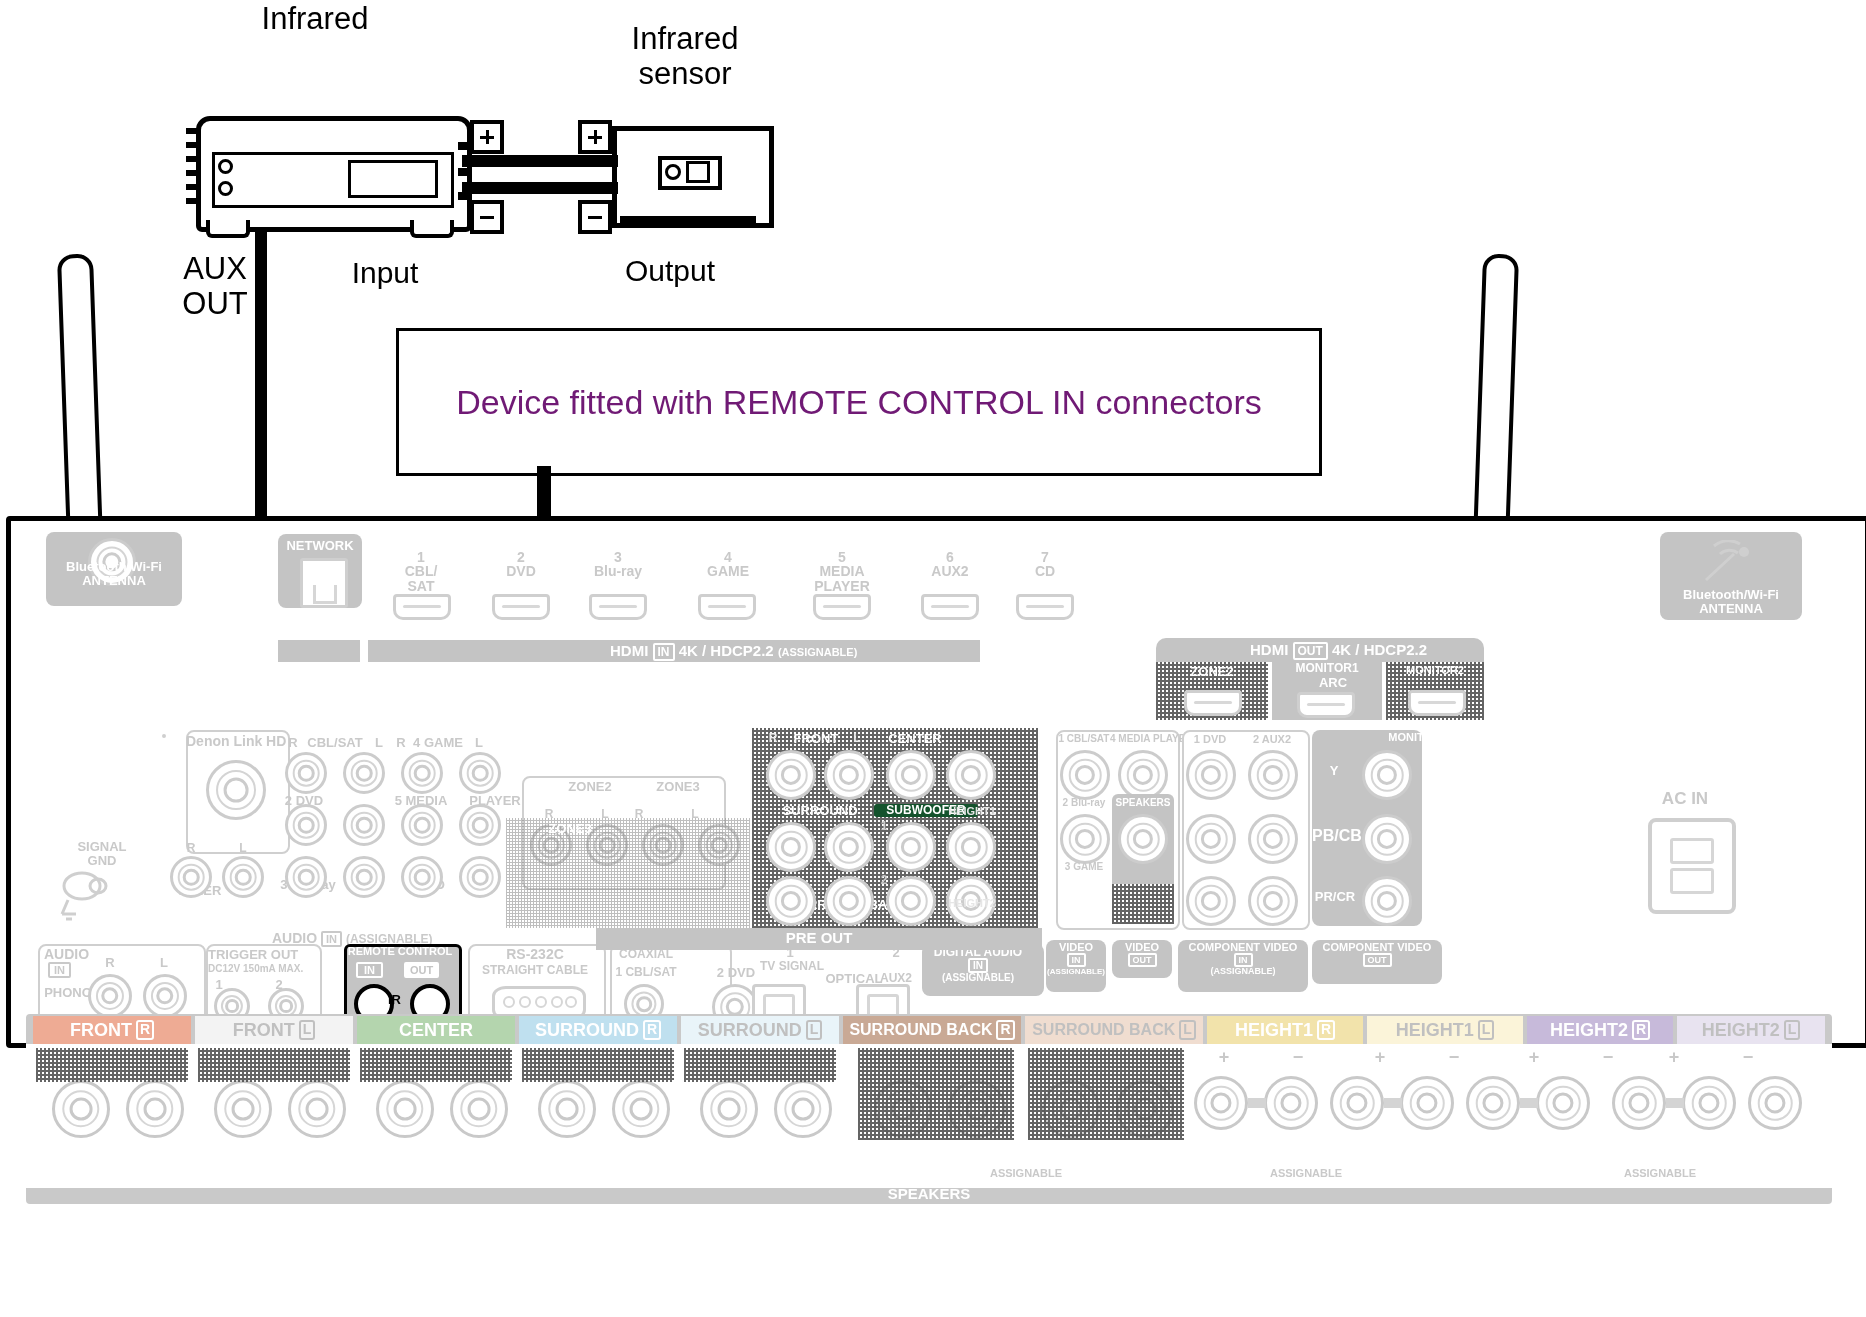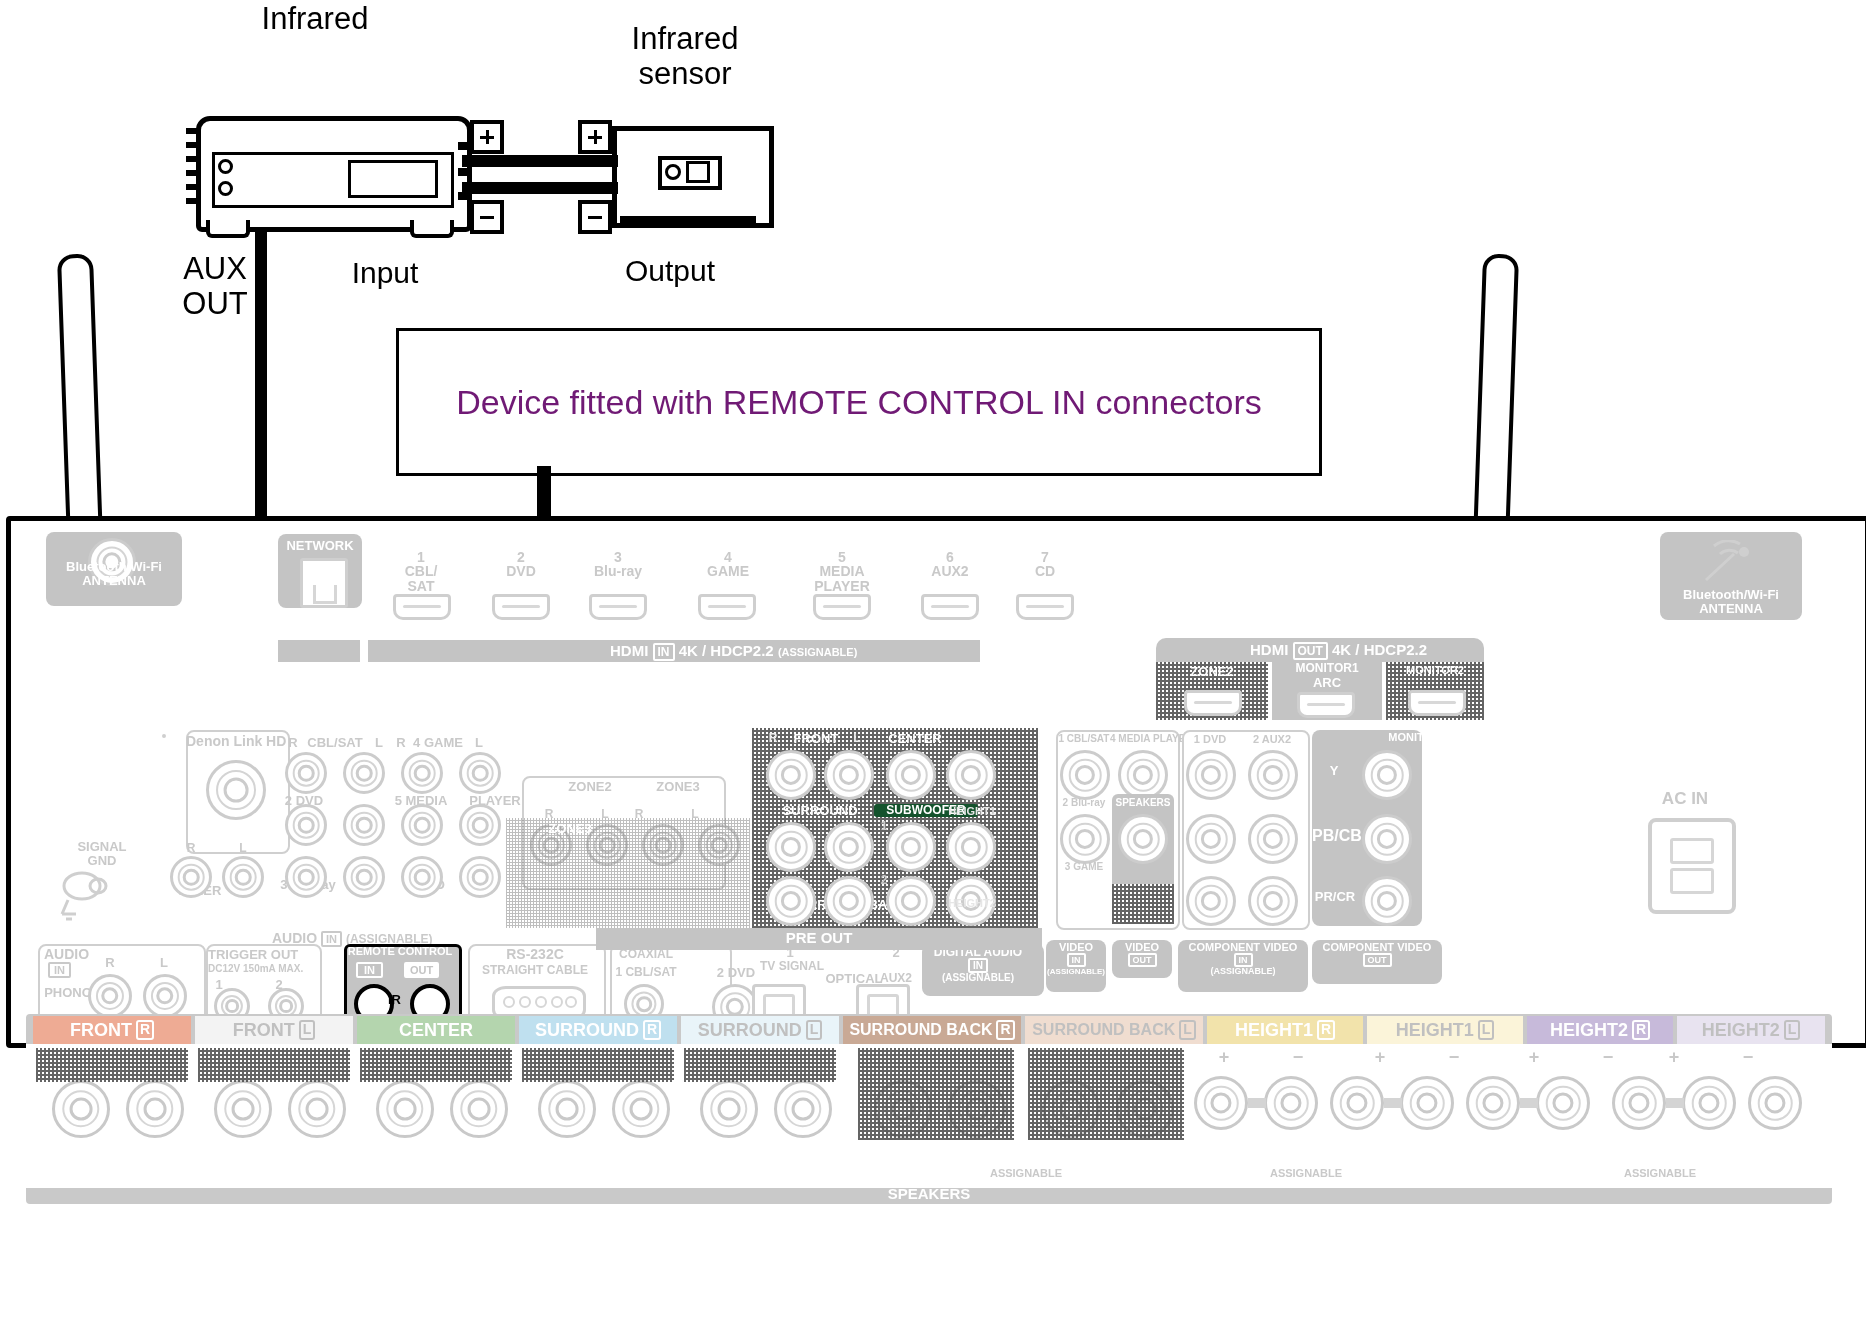--- a/index.html
+++ b/index.html
@@ -246,21 +246,21 @@
   <span style="border:2px solid #fff;border-radius:2px;padding:0 3px;font-size:12px;">OUT</span>
   <span>4K / HDCP2.2</span>
 </div>
 
 <div class="hatch" style="left:1156px;top:662px;width:112px;height:58px;"></div>
 <div class="lblw" style="left:1156px;top:665px;width:112px;font-size:13px;">ZONE2</div>
 <div class="hdmi" style="left:1184px;top:690px;width:58px;height:26px;"></div>
 
 <div class="grpf" style="left:1272px;top:662px;width:110px;height:58px;border-radius:0;"></div>
 <div class="lblw" style="left:1272px;top:662px;width:110px;font-size:12px;">MONITOR1</div>
-<div class="lblw" style="left:1272px;top:676px;width:110px;font-size:13px;">ARC</div>
+<div class="lblw" style="left:1272px;top:676px;width:110px;font-size:13px;padding-left:6px;">ARC</div>
 <div class="hdmi" style="left:1297px;top:692px;width:58px;height:26px;"></div>
 
 <div class="hatch" style="left:1386px;top:662px;width:98px;height:58px;"></div>
 <div class="lblw" style="left:1386px;top:665px;width:98px;font-size:11px;">MONITOR2</div>
 <div class="hdmi" style="left:1408px;top:690px;width:58px;height:26px;"></div>
 
 <div class="grp" style="left:186px;top:730px;width:100px;height:120px;"></div>
 <div class="lbl" style="left:186px;top:734px;width:100px;font-size:14px;">Denon Link HD</div>
 <div class="rca" style="left:206px;top:760px;width:60px;height:60px;"></div>
 

